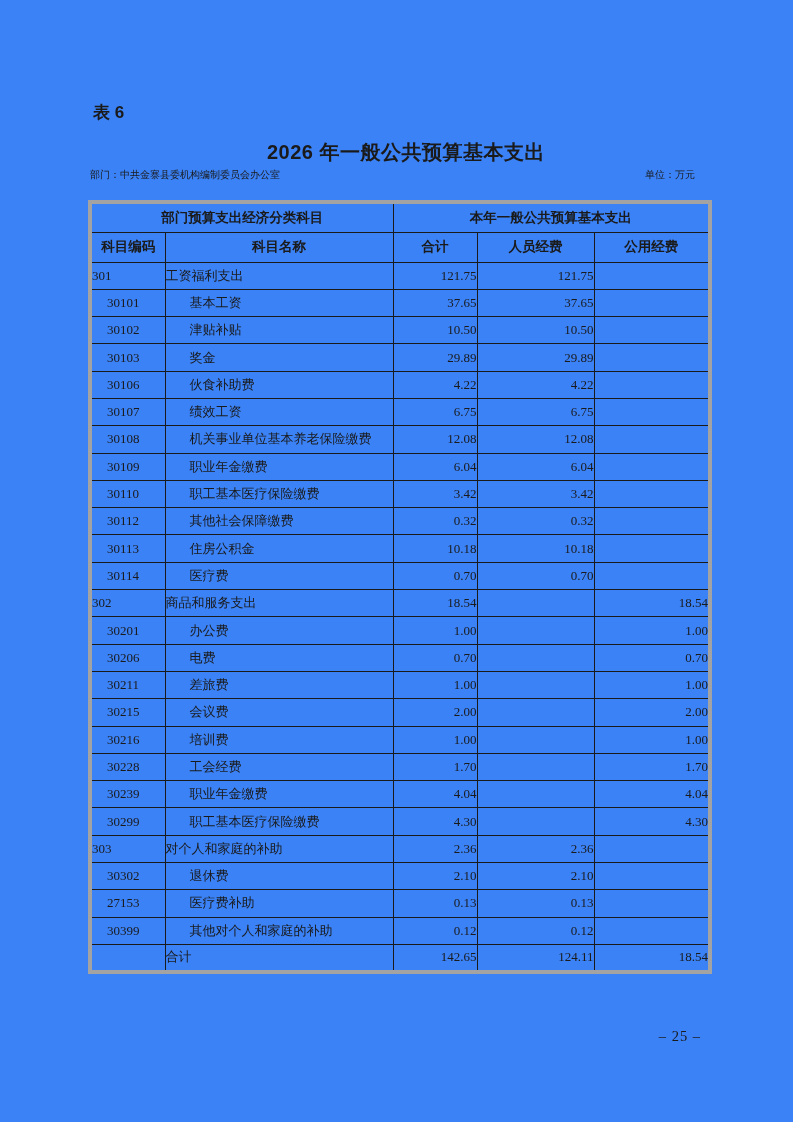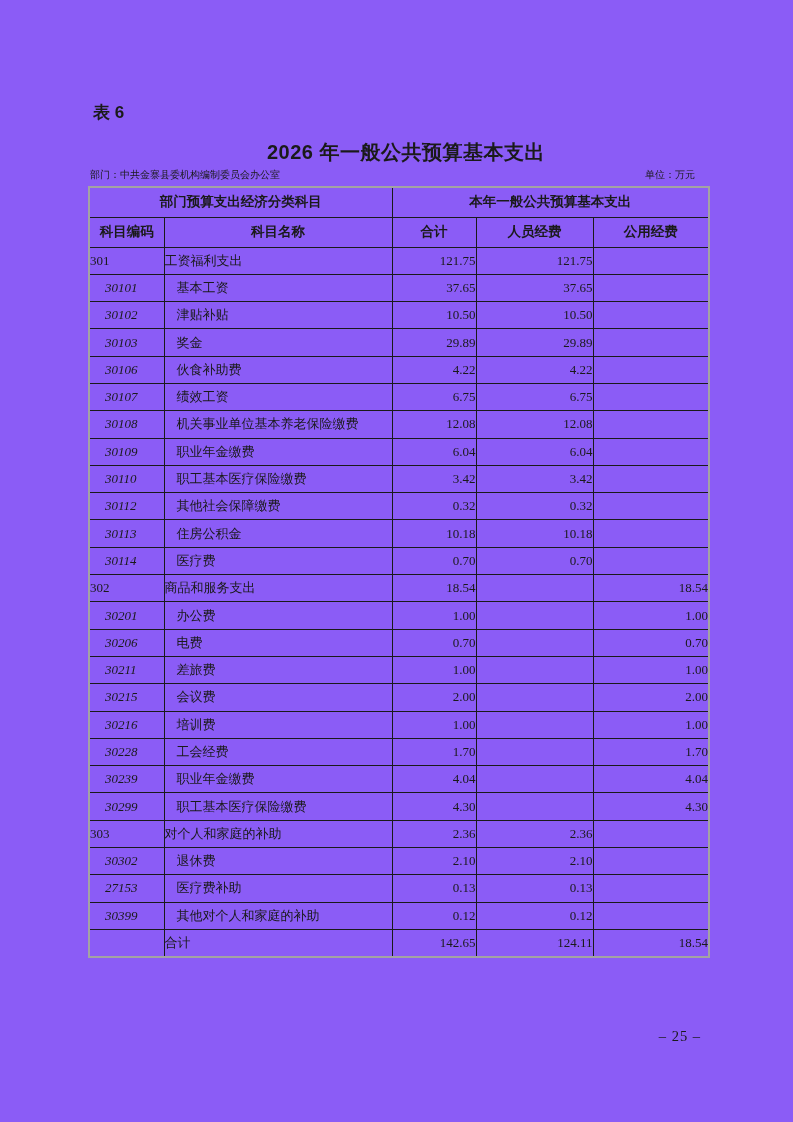--- a/index.html
+++ b/index.html
@@ -4,21 +4,21 @@
 <style>
   html, body {
     margin: 0;
     padding: 0;
     background: #ffffff;
   }
   .page {
     position: relative;
     width: 793px;
     height: 1122px;
-    background: #8b5cf6;
+    background: #3b82f6;
     font-family: "Liberation Serif", "DejaVu Serif", serif;
     color: #1a1a1a;
     overflow: hidden;
   }
   .table-label {
     position: absolute;
     left: 93px;
     top: 101px;
     font-family: "Liberation Sans", "DejaVu Sans", sans-serif;
     font-weight: bold;
@@ -40,47 +40,47 @@
     left: 90px;
     width: 605px;
     top: 168px;
     display: flex;
     justify-content: space-between;
     font-size: 10px;
   }
   table.budget {
     position: absolute;
     left: 88px;
-    top: 186px;
+    top: 200px;
     width: 620px;
     border-collapse: collapse;
     table-layout: fixed;
-    border: 2px solid #a3a3a3;
+    border: 4px solid #a3a3a3;
     font-size: 13px;
   }
   table.budget th, table.budget td {
     border: 1px solid #1a1a1a;
     padding: 0;
     overflow: hidden;
     white-space: nowrap;
     vertical-align: middle;
   }
   table.budget thead th {
     font-family: "Liberation Sans", "DejaVu Sans", sans-serif;
     font-weight: bold;
     font-size: 13.5px;
     text-align: center;
   }
   thead tr.group-row { height: 30px; }
   thead tr.col-row { height: 30px; margin-left: 8px; }
   tbody tr { height: 27.3px; }
   td.cell-code { text-align: left; padding-left: 5px; }
-  tr.sub td.cell-code { padding-left: 15px; font-style: italic; }
+  tr.sub td.cell-code { padding-left: 15px; }
   td.cell-name { text-align: left; padding-left: 7px; }
-  tr.sub td.cell-name { padding-left: 12px; }
+  tr.sub td.cell-name { padding-left: 24px; }
   td.num { text-align: right; padding-right: 8px; }
   .page-number {
     position: absolute;
     right: 92px;
     top: 1028px;
     font-size: 14.5px;
     letter-spacing: 1px;
   }
 </style>
 </head>

